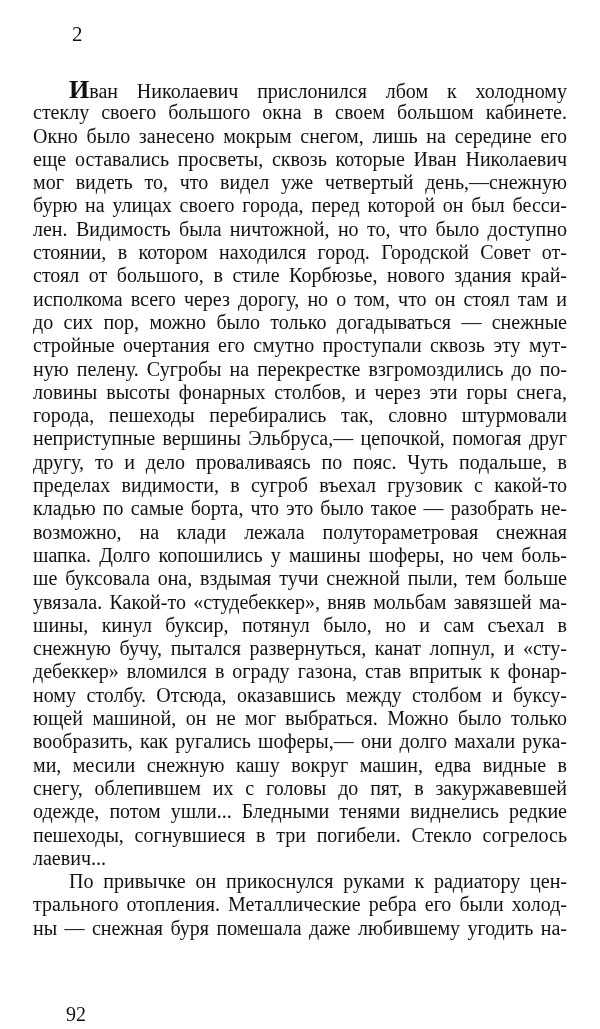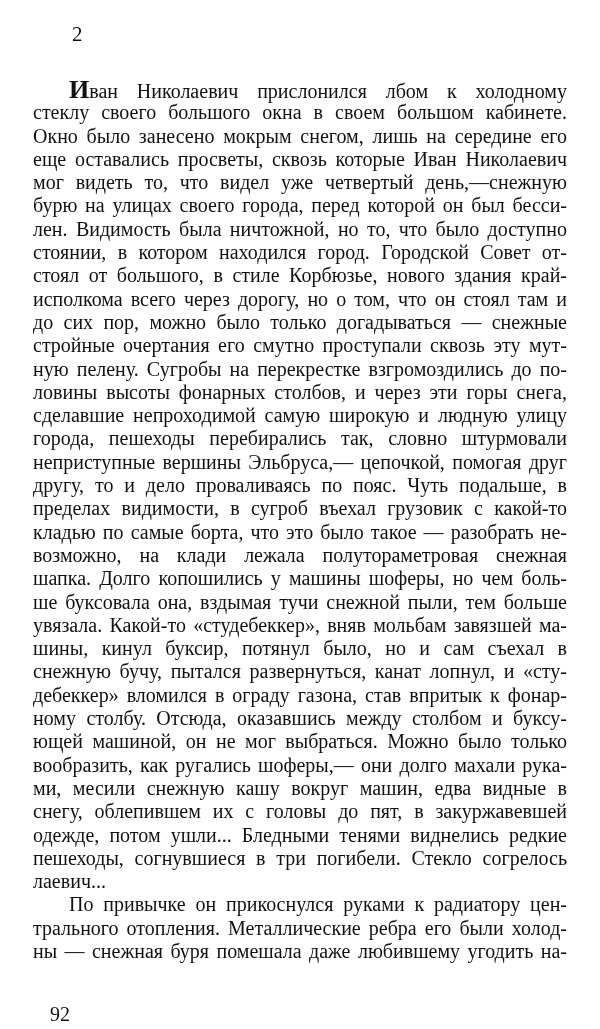--- a/index.html
+++ b/index.html
@@ -5,21 +5,21 @@
   html, body { margin: 0; padding: 0; background: #ffffff; }
   body { width: 600px; height: 1029px; position: relative; overflow: hidden;
          font-family: "Liberation Serif", "DejaVu Serif", serif; color: #111; }
   .chapter-num { position: absolute; left: 72px; top: 22px; font-size: 21px; }
   .text { position: absolute; left: 33px; top: 78px; width: 534px; }
   .line { display: block; height: 23.3px; line-height: 23.3px; font-size: 20px;
           text-align: justify; text-align-last: justify; white-space: nowrap; overflow: visible; }
   .line.last { text-align-last: left; }
   .line.indent { padding-left: 36px; }
   .dropcap { font-weight: bold; font-size: 26px; }
-  .page-num { position: absolute; left: 50px; top: 1003px; font-size: 20px; }
+  .page-num { position: absolute; left: 66px; top: 1003px; font-size: 20px; }
 </style>
 </head>
 <body>
 
 <div class="chapter-num">2</div>
 
 <div class="text">
   <div>
     <span class="line" style="padding-left:36px;"><span class="dropcap">И</span><span>ван Николаевич прислонился лбом к холодному</span></span>
     <span class="line">стеклу своего большого окна в своем большом кабинете.</span>
@@ -28,21 +28,20 @@
     <span class="line">мог видеть то, что видел уже четвертый день,—снежную</span>
     <span class="line">бурю на улицах своего города, перед которой он был бесси-</span>
     <span class="line">лен. Видимость была ничтожной, но то, что было доступно</span>
     <span class="line">стоянии, в котором находился город. Городской Совет от-</span>
     <span class="line">стоял от большого, в стиле Корбюзье, нового здания край-</span>
     <span class="line">исполкома всего через дорогу, но о том, что он стоял там и</span>
     <span class="line">до сих пор, можно было только догадываться — снежные</span>
     <span class="line">стройные очертания его смутно проступали сквозь эту мут-</span>
     <span class="line">ную пелену. Сугробы на перекрестке взгромоздились до по-</span>
     <span class="line">ловины высоты фонарных столбов, и через эти горы снега,</span>
-    <span class="line">сделавшие непроходимой самую широкую и людную улицу</span>
     <span class="line">города, пешеходы перебирались так, словно штурмовали</span>
     <span class="line">неприступные вершины Эльбруса,— цепочкой, помогая друг</span>
     <span class="line">другу, то и дело проваливаясь по пояс. Чуть подальше, в</span>
     <span class="line">пределах видимости, в сугроб въехал грузовик с какой-то</span>
     <span class="line">кладью по самые борта, что это было такое — разобрать не-</span>
     <span class="line">возможно, на клади лежала полутораметровая снежная</span>
     <span class="line">шапка. Долго копошились у машины шоферы, но чем боль-</span>
     <span class="line">ше буксовала она, вздымая тучи снежной пыли, тем больше</span>
     <span class="line">увязала. Какой-то «студебеккер», вняв мольбам завязшей ма-</span>
     <span class="line">шины, кинул буксир, потянул было, но и сам съехал в</span>

